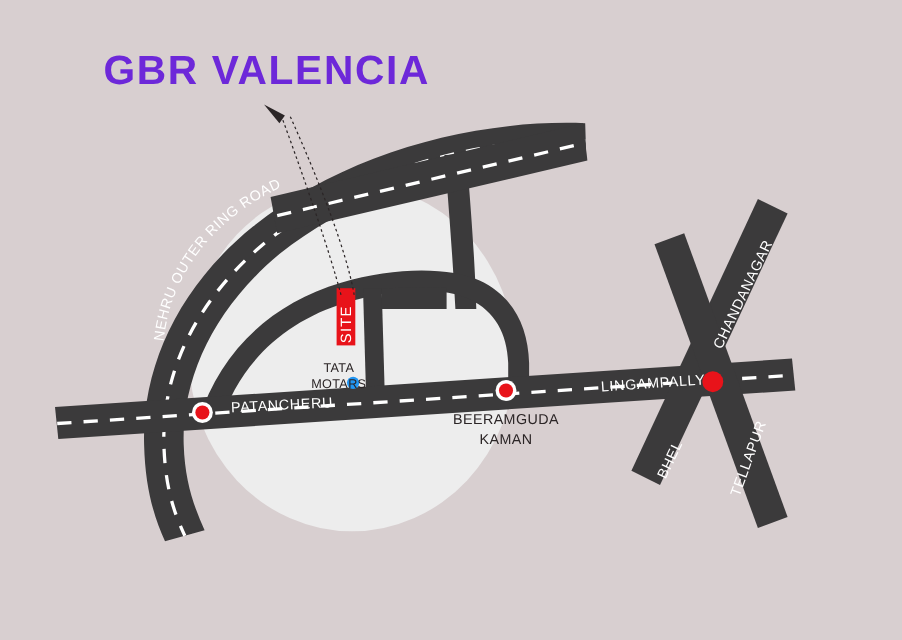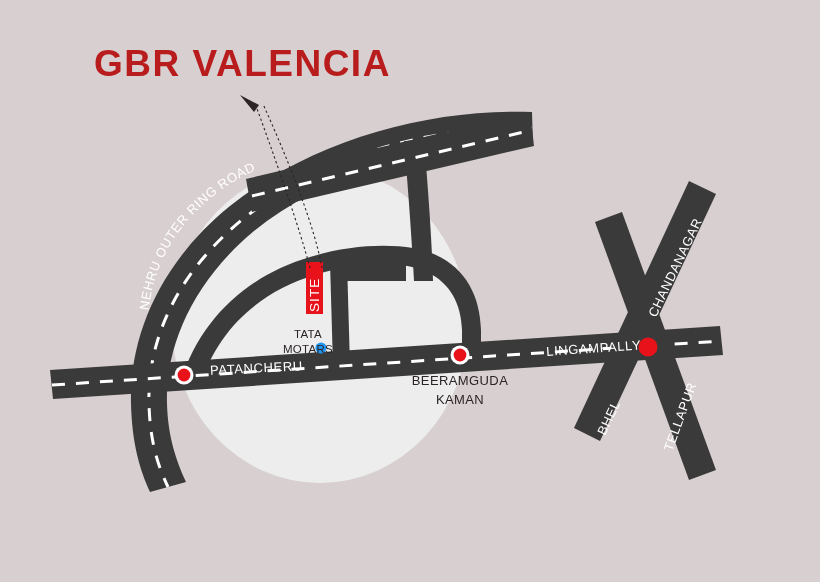--- a/index.html
+++ b/index.html
@@ -56,21 +56,21 @@
   .arrow-head  { fill: #2b2526; }
   #title {
     position: absolute;
     left: 94px;
     top: 43px;
     margin: 0;
     font-family: "Liberation Sans", sans-serif;
     font-size: 37px;
     font-weight: bold;
     letter-spacing: 1.5px;
-    color: #b91c1c;
+    color: #6d28d9;
     white-space: nowrap;
     user-select: none;
   }
 </style>
 </head>
 <body>
 
 <div id="map-root">
 
   <h1 id="title">GBR VALENCIA</h1>

